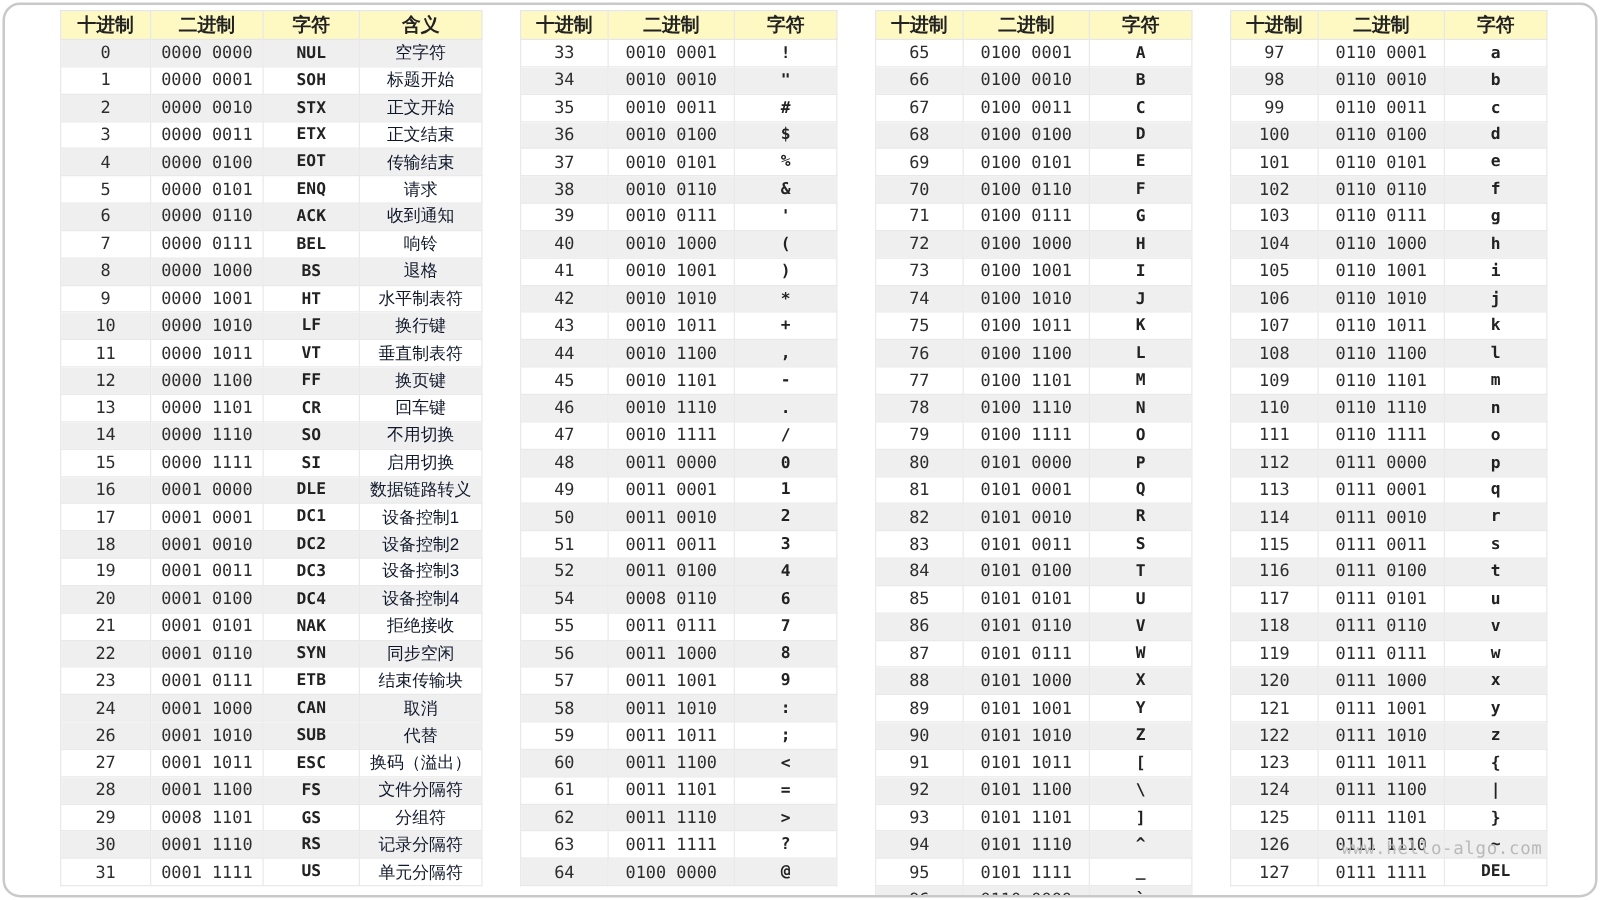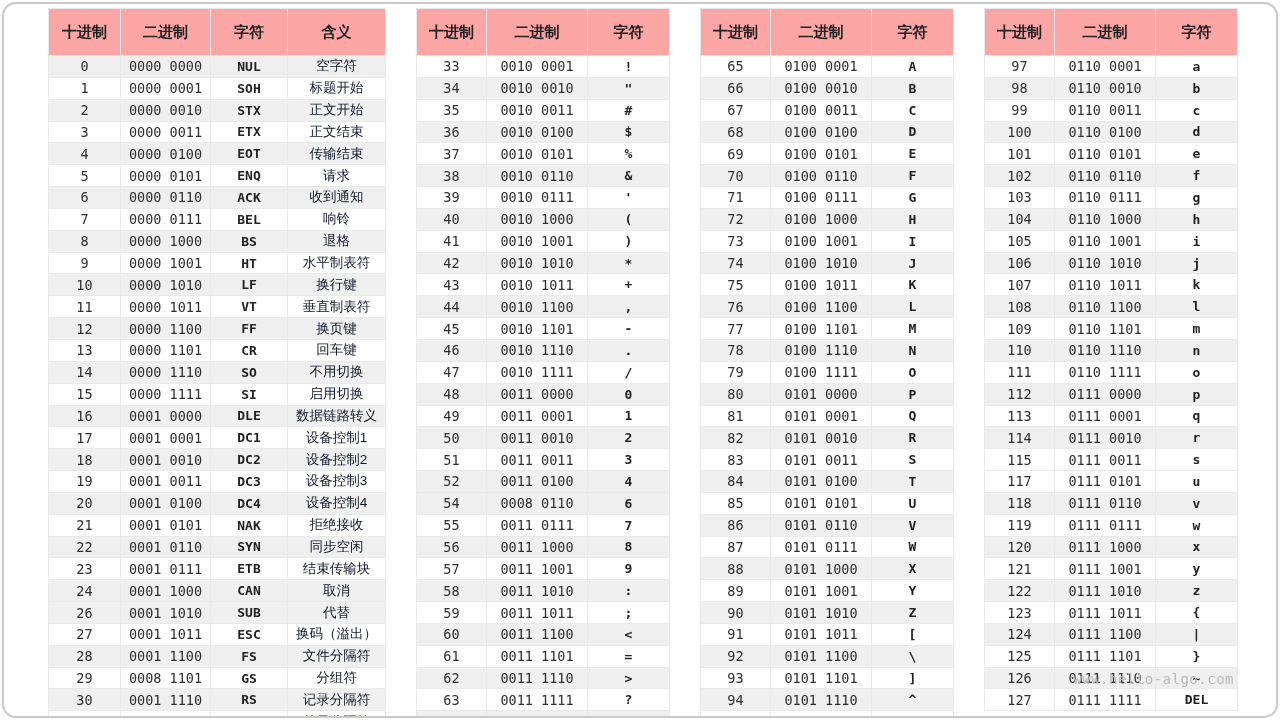--- a/index.html
+++ b/index.html
@@ -22,23 +22,23 @@
     top: 4px; left: 44px;
     display: flex;
     gap: 30px;
     align-items: flex-start;
   }
   table.ascii-table {
     border-collapse: collapse;
     table-layout: fixed;
   }
   table.ascii-table th {
-    background: #fca5a5;
+    background: #fef9c3;
     height: 22px;
-    padding: 12px;
+    padding: 0;
     font-size: 15px;
     font-weight: 700;
     color: #222222;
     text-align: center;
     border: 1px solid #e7e7e7;
   }
   table.ascii-table td {
     height: 20.85px;
     padding: 0;
     text-align: center;
@@ -737,20 +737,25 @@
           <tr class="even">
             <td class="dec">114</td>
             <td class="bin">0111 0010</td>
             <td class="chr">r</td>
           </tr>
           <tr>
             <td class="dec">115</td>
             <td class="bin">0111 0011</td>
             <td class="chr">s</td>
           </tr>
+          <tr class="even">
+            <td class="dec">116</td>
+            <td class="bin">0111 0100</td>
+            <td class="chr">t</td>
+          </tr>
           <tr>
             <td class="dec">117</td>
             <td class="bin">0111 0101</td>
             <td class="chr">u</td>
           </tr>
           <tr class="even">
             <td class="dec">118</td>
             <td class="bin">0111 0110</td>
             <td class="chr">v</td>
           </tr>

